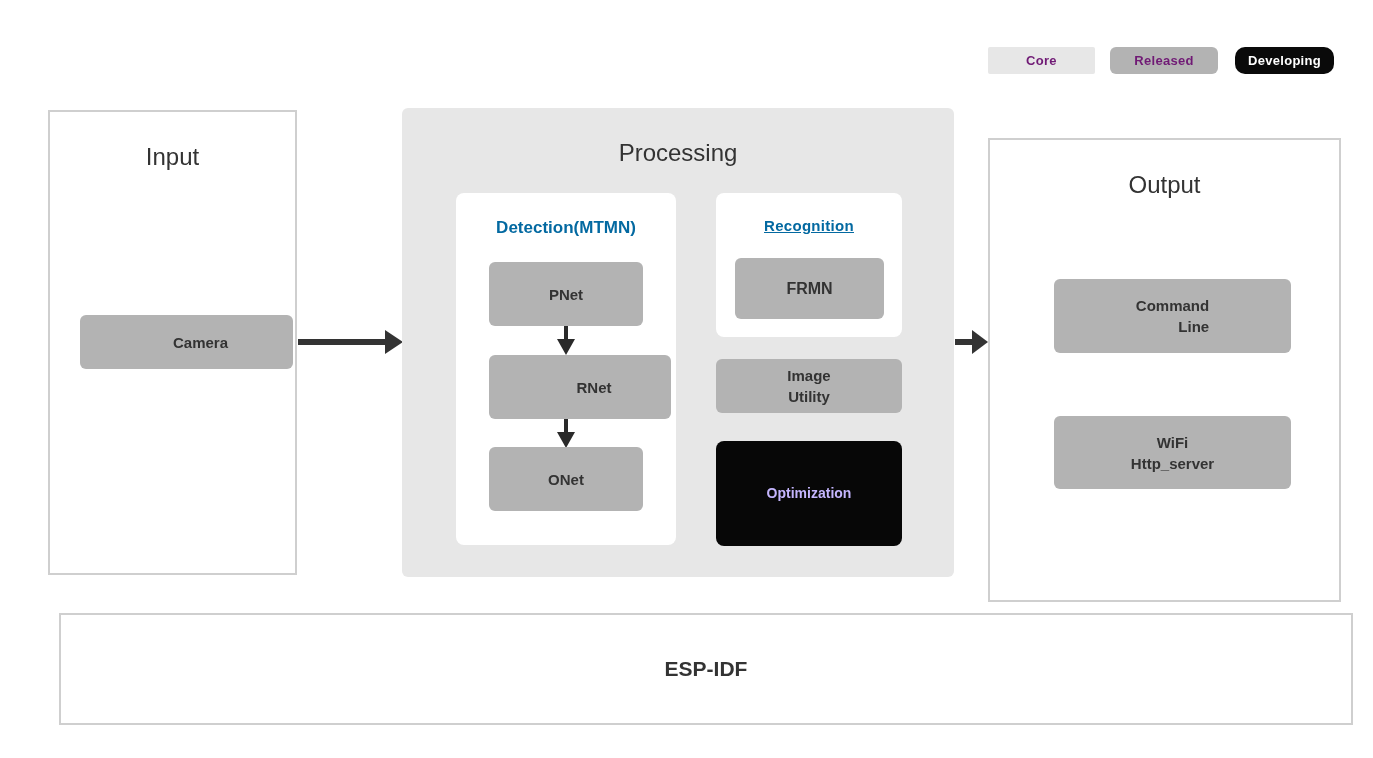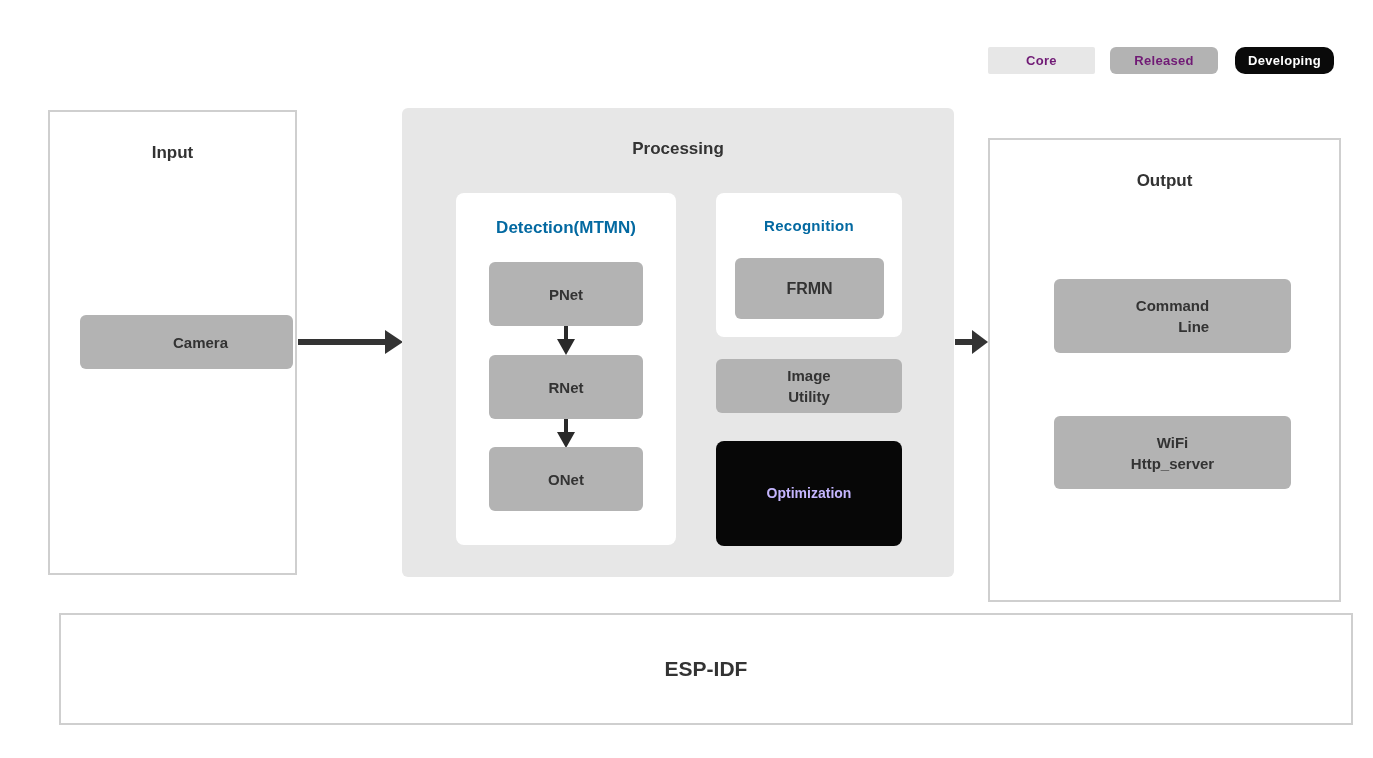--- a/index.html
+++ b/index.html
@@ -33,22 +33,22 @@
 
   
   .panel {
     position: absolute;
     background: #ffffff;
     border: 2px solid #cfcfcf;
     box-sizing: border-box;
   }
   .panel-title {
     text-align: center;
-    font-size: 17px;
-    font-weight: bold;
+    font-size: 24px;
+    font-weight: normal;
     color: #333333;
     margin-top: 31px;
   }
   .input-panel  { left: 48px;  top: 110px; width: 249px; height: 465px; }
   .output-panel { left: 988px; top: 110px; width: 353px; height: 464px; margin-top: 28px; }
 
   .processing-panel {
     position: absolute;
     left: 402px; top: 108px;
     width: 552px; height: 469px;
@@ -77,40 +77,40 @@
     border-radius: 8px;
   }
   .detection-box   { left: 54px;  top: 85px; width: 220px; height: 352px; }
   .recognition-box { left: 314px; top: 85px; width: 186px; height: 144px; }
   .sub-title {
     text-align: center;
     font-weight: bold;
     color: #0369a1;
   }
   .detection-box .sub-title   { margin-top: 25px; font-size: 17px; }
-  .recognition-box .sub-title { margin-top: 24px; font-size: 15px; letter-spacing: 0.3px; }
+  .recognition-box .sub-title { margin-top: 24px; font-size: 15px; letter-spacing: 0.3px; text-decoration: underline; }
 
   
   .module {
     position: absolute;
     background: #b3b3b3;
     border-radius: 6px;
     color: #333333;
     font-weight: bold;
     font-size: 15px;
     display: flex;
     align-items: center;
     justify-content: center;
     text-align: center;
     white-space: pre-line;
     line-height: 21px;
   }
   .camera-module        { left: 30px;  top: 203px; width: 185px; height: 54px; padding-left: 28px; }
   .pnet-module          { left: 33px;  top: 69px;  width: 154px; height: 64px; }
-  .rnet-module          { left: 33px;  top: 162px; width: 154px; height: 64px; }
+  .rnet-module          { left: 33px;  top: 162px; width: 154px; height: 64px; padding-left: 28px; }
   .onet-module          { left: 33px;  top: 254px; width: 154px; height: 64px; }
   .frmn-module          { left: 19px;  top: 65px;  width: 149px; height: 61px; font-size: 16px; }
   .image-utility-module { left: 314px; top: 251px; width: 186px; height: 54px; }
   .optimization-module  {
     left: 314px; top: 333px; width: 186px; height: 105px;
     background: #070707; color: #c4b5fd; font-size: 14px; border-radius: 8px;
   }
   .commandline-module { left: 64px; top: 139px; width: 237px; height: 74px; text-align: right; }
   .wifi-module        { left: 64px; top: 276px; width: 237px; height: 73px; }
 

